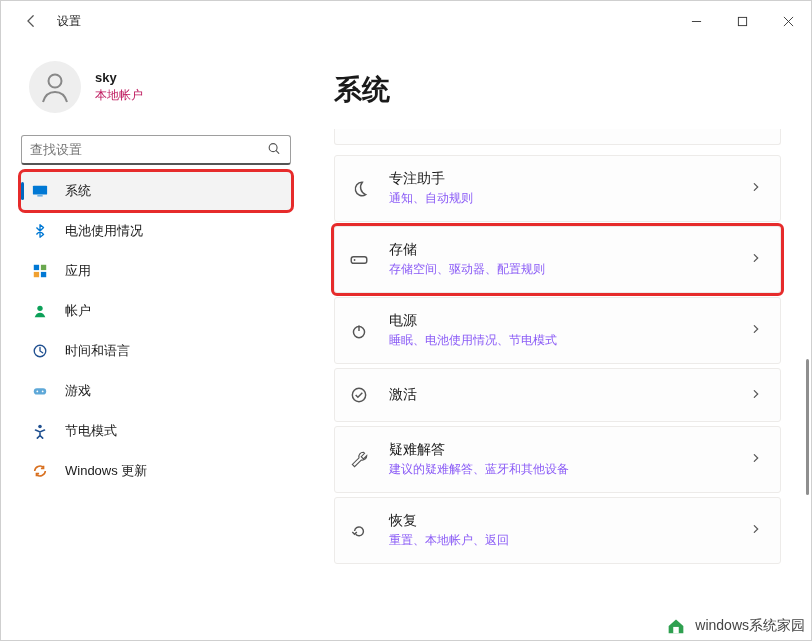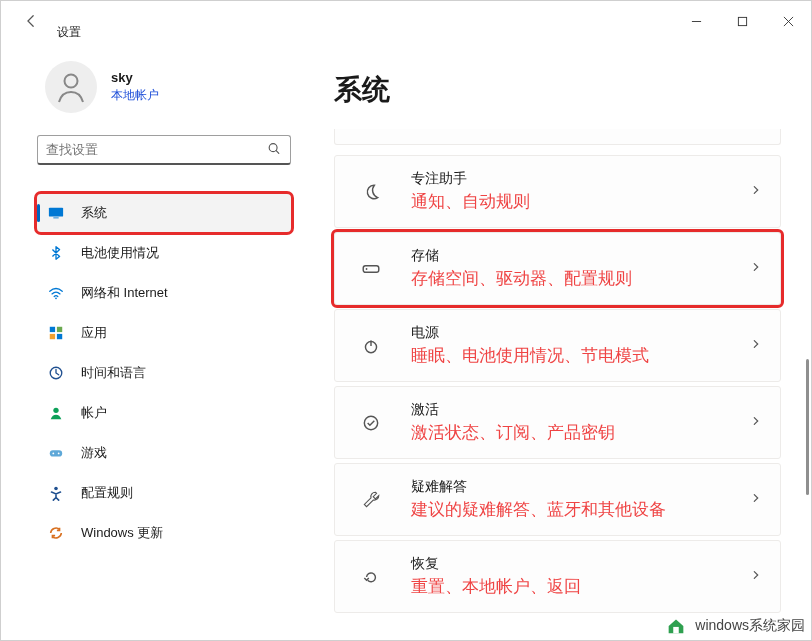--- a/index.html
+++ b/index.html
@@ -1,47 +1,47 @@
 <!DOCTYPE html>
 <html><head>
   <meta charset="utf-8">
   <style>
     * { margin: 0; padding: 0; box-sizing: border-box; }
     body { font-family: "Segoe UI", "Microsoft YaHei", sans-serif; font-size: 13px; color: #1a1a1a; overflow: hidden; }
     .window { width: 812px; height: 641px; background: #fff; position: relative; border: 1px solid #cfcfcf; }
-    .titlebar { height: 40px; display: flex; align-items: flex-end; padding: 0 0 0 10px; }
+    .titlebar { height: 40px; display: flex; align-items: center; padding: 0 0 0 10px; }
     .back-btn { width: 40px; height: 40px; display: flex; align-items: center; justify-content: center; cursor: pointer; }
     .title { font-size: 12px; margin-left: 6px; }
     .title-controls { margin-left: auto; display: flex; }
     .title-controls > div { width: 46px; height: 40px; display: flex; align-items: center; justify-content: center; cursor: pointer; }
     .content-area { display: flex; height: calc(100% - 40px); }
-    .sidebar { width: 305px; padding: 0 15px 0 36px; }
+    .sidebar { width: 305px; padding: 0 15px 0 20px; }
     .user-block { display: flex; align-items: center; gap: 14px; padding: 20px 8px 22px; }
     .avatar-circle { width: 52px; height: 52px; border-radius: 50%; background: #eeeeee; display: flex; align-items: center; justify-content: center; color: #6e6e6e; }
     .user-name { font-size: 13px; font-weight: 600; }
-    .user-type { font-size: 12px; color: #1d4ed8; margin-top: 2px; }
-    .search-wrap { position: relative; margin: 0 0 29px; }
+    .user-type { font-size: 12px; color: #be185d; margin-top: 2px; }
+    .search-wrap { position: relative; margin: 0 0 7px; }
     .search-input { width: 100%; height: 30px; border: 1px solid #9e9e9e; border-bottom: 2px solid #555; border-radius: 3px; padding: 0 32px 0 8px; font-size: 13px; outline: none; background: #fff; }
     .search-icon { position: absolute; right: 10px; top: 50%; transform: translateY(-50%); color: #6a6a6a; }
     .nav { list-style: none; }
     .nav-item { display: flex; align-items: center; gap: 16px; height: 38px; padding: 0 10px; border-radius: 4px; cursor: pointer; margin-bottom: 2px; }
     .nav-item.selected { background: #f3f3f3; position: relative; }
     .nav-item.selected::before { content: ""; position: absolute; left: 0; top: 10px; bottom: 10px; width: 3px; background: #0067c0; border-radius: 2px; }
     .nav-icon { width: 18px; height: 18px; display: flex; align-items: center; justify-content: center; flex: 0 0 18px; }
     .nav-label { font-size: 13px; }
     .highlight-box-red { outline: 3px solid #e62b2b; outline-offset: 0; }
     .main { flex: 1; padding: 10px 30px 0 28px; position: relative; }
     .page-title { font-size: 28px; font-weight: 600; margin: 20px 0 20px; }
     .settings-list { display: flex; flex-direction: column; gap: 4px; }
     .stub-top { height: 16px; border: 1px solid #edebe9; border-radius: 0 0 3px 3px; border-top: none; background: #fdfdfd; margin-bottom: 6px; }
-    .setting-item { border: 1px solid #edebe9; border-radius: 3px; background: #fdfdfd; padding: 14px 16px 14px 24px; display: flex; align-items: center; gap: 28px; cursor: pointer; }
+    .setting-item { border: 1px solid #edebe9; border-radius: 3px; background: #fdfdfd; padding: 14px 16px 14px 12px; display: flex; align-items: center; gap: 18px; cursor: pointer; }
     .setting-icon { width: 24px; height: 24px; display: flex; align-items: center; justify-content: center; flex: 0 0 24px; color: #4a4a4a; }
     .setting-text { flex: 1; }
     .setting-title { font-size: 14px; }
-    .setting-sub { font-size: 17px; color: #ef4444; margin-top: 2px; }
+    .setting-sub { font-size: 12px; color: #8b5cf6; margin-top: 2px; }
     .chevron { color: #6a6a6a; flex: 0 0 14px; }
     .scrollbar-track { position: absolute; right: 0; top: 0; bottom: 0; width: 7px; }
     .scrollbar-thumb { position: absolute; width: 3px; right: 2px; top: 318px; height: 136px; background: #8f8f8f; border-radius: 2px; }
     .brand { position: absolute; right: 6px; bottom: 4px; display: flex; align-items: center; gap: 8px; font-size: 14px; color: #444; }
     .brand-logo { width: 22px; height: 20px; }
   </style>
 </head>
 <body>
 
 <svg width="0" height="0" style="position:absolute">
@@ -206,64 +206,56 @@
             <span class="nav-icon">
               <svg width="16" height="16">
                 <use href="#i-bluetooth"></use>
               </svg>
             </span>
             <span class="nav-label">电池使用情况</span>
           </li>
           <li class="nav-item">
             <span class="nav-icon">
               <svg width="16" height="16">
-                <use href="#i-wifi"></use>
-              </svg>
-            </span>
-            <span class="nav-label">网络和 Internet</span>
-          </li>
-          <li class="nav-item">
-            <span class="nav-icon">
-              <svg width="16" height="16">
                 <use href="#i-apps"></use>
               </svg>
             </span>
             <span class="nav-label">应用</span>
           </li>
           <li class="nav-item">
             <span class="nav-icon">
               <svg width="16" height="16">
+                <use href="#i-person"></use>
+              </svg>
+            </span>
+            <span class="nav-label">帐户</span>
+          </li>
+          <li class="nav-item">
+            <span class="nav-icon">
+              <svg width="16" height="16">
                 <use href="#i-time"></use>
               </svg>
             </span>
             <span class="nav-label">时间和语言</span>
           </li>
           <li class="nav-item">
             <span class="nav-icon">
               <svg width="16" height="16">
-                <use href="#i-person"></use>
-              </svg>
-            </span>
-            <span class="nav-label">帐户</span>
-          </li>
-          <li class="nav-item">
-            <span class="nav-icon">
-              <svg width="16" height="16">
                 <use href="#i-game"></use>
               </svg>
             </span>
             <span class="nav-label">游戏</span>
           </li>
           <li class="nav-item">
             <span class="nav-icon">
               <svg width="16" height="16">
                 <use href="#i-accessibility"></use>
               </svg>
             </span>
-            <span class="nav-label">配置规则</span>
+            <span class="nav-label">节电模式</span>
           </li>
           <li class="nav-item">
             <span class="nav-icon">
               <svg width="16" height="16">
                 <use href="#i-update"></use>
               </svg>
             </span>
             <span class="nav-label">Windows 更新</span>
           </li>
         </ul>
@@ -316,21 +308,20 @@
               </svg></span>
           </div>
           <div class="setting-item">
             <span class="setting-icon">
               <svg width="20" height="20">
                 <use href="#i-activate"></use>
               </svg>
             </span>
             <div class="setting-text">
               <div class="setting-title">激活</div>
-              <div class="setting-sub">激活状态、订阅、产品密钥</div>
             </div>
             <span class="chevron"><svg width="12" height="12">
                 <use href="#i-chevron"></use>
               </svg></span>
           </div>
           <div class="setting-item">
             <span class="setting-icon">
               <svg width="20" height="20">
                 <use href="#i-wrench"></use>
               </svg>

